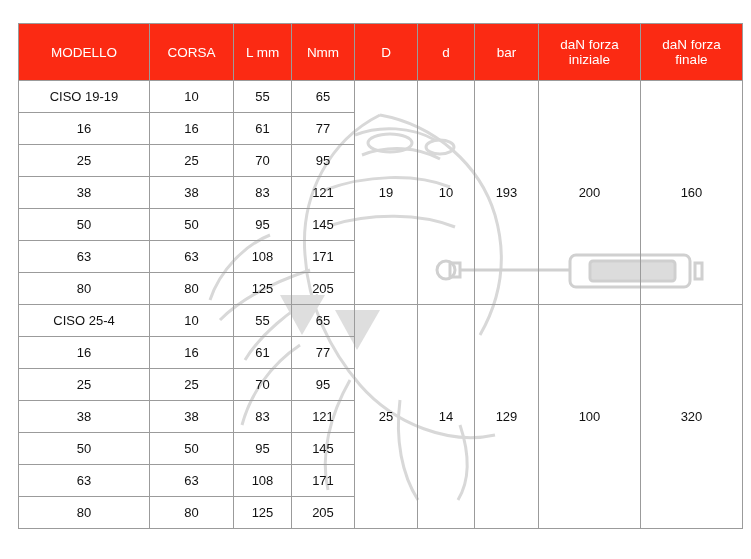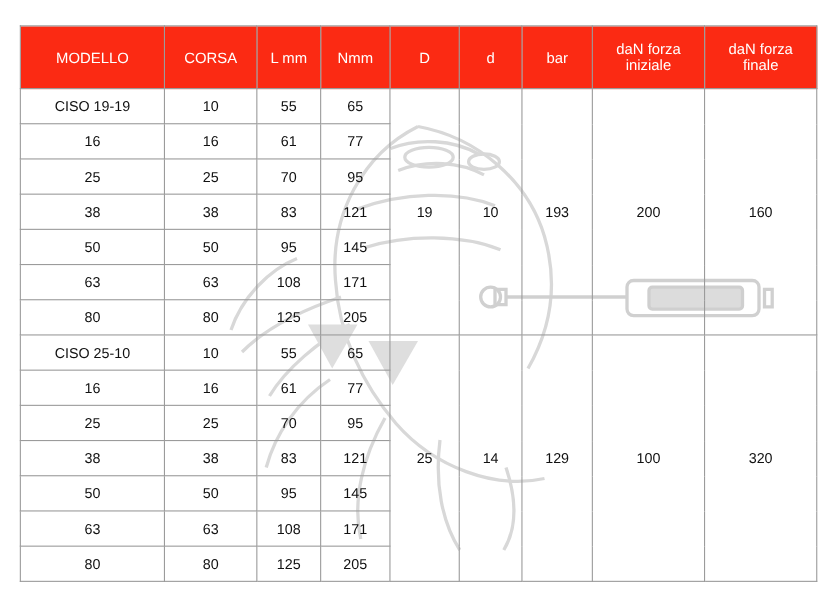--- a/index.html
+++ b/index.html
@@ -184,21 +184,21 @@
           <td class="cell-n">171</td>
         </tr>
         <tr>
           <td class="cell-model">80</td>
           <td class="cell-corsa">80</td>
           <td class="cell-l">125</td>
           <td class="cell-n">205</td>
         </tr>
 
         <tr>
-          <td class="cell-model">CISO 25-10</td>
+          <td class="cell-model">CISO 25-4</td>
           <td class="cell-corsa">10</td>
           <td class="cell-l">55</td>
           <td class="cell-n">65</td>
           <td class="merge-cell" rowspan="7">25</td>
           <td class="merge-cell" rowspan="7">14</td>
           <td class="merge-cell" rowspan="7">129</td>
           <td class="merge-cell" rowspan="7">100</td>
           <td class="merge-cell" rowspan="7">320</td>
         </tr>
         <tr>

